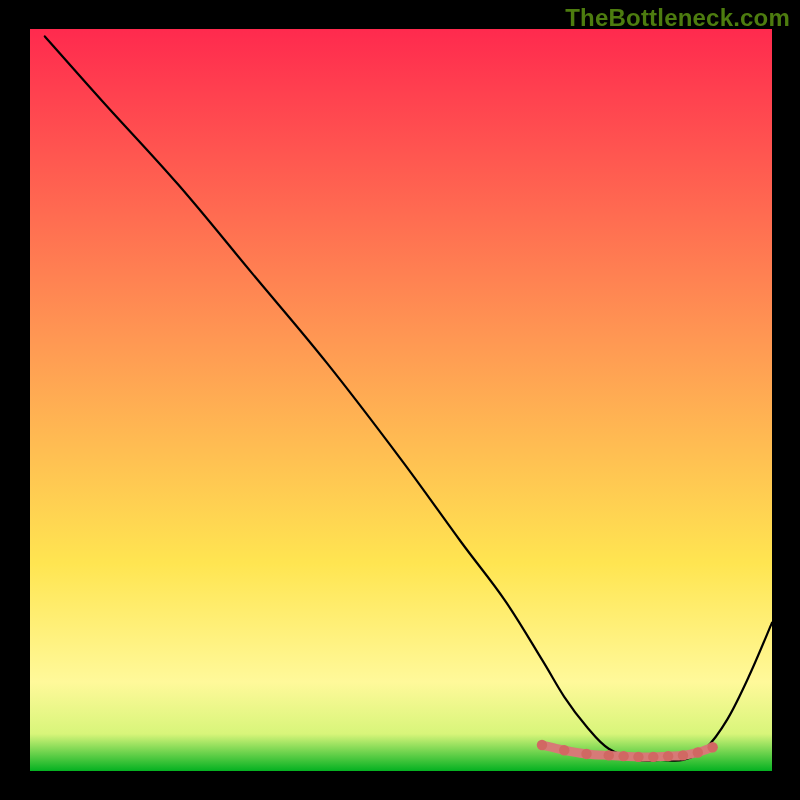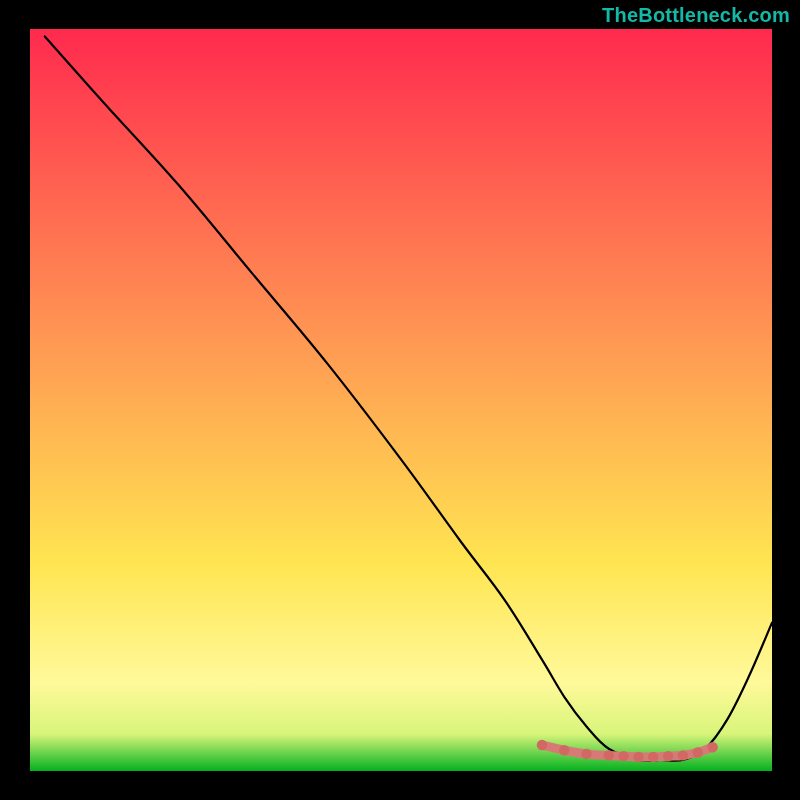--- a/index.html
+++ b/index.html
@@ -15,23 +15,23 @@
     left: 0;
     top: 0;
     width: 800px;
     height: 800px;
   }
   .watermark {
     position: absolute;
     top: 4px;
     right: 10px;
     font-family: Arial, Helvetica, sans-serif;
-    font-size: 20px;
+    font-size: 24px;
     font-weight: 600;
-    color: #14b8a6;
+    color: #4d7c0f;
     letter-spacing: 0.2px;
   }
   svg {
     display: block;
   }
 </style>
 </head>
 <body>
 
 <div class="frame">

